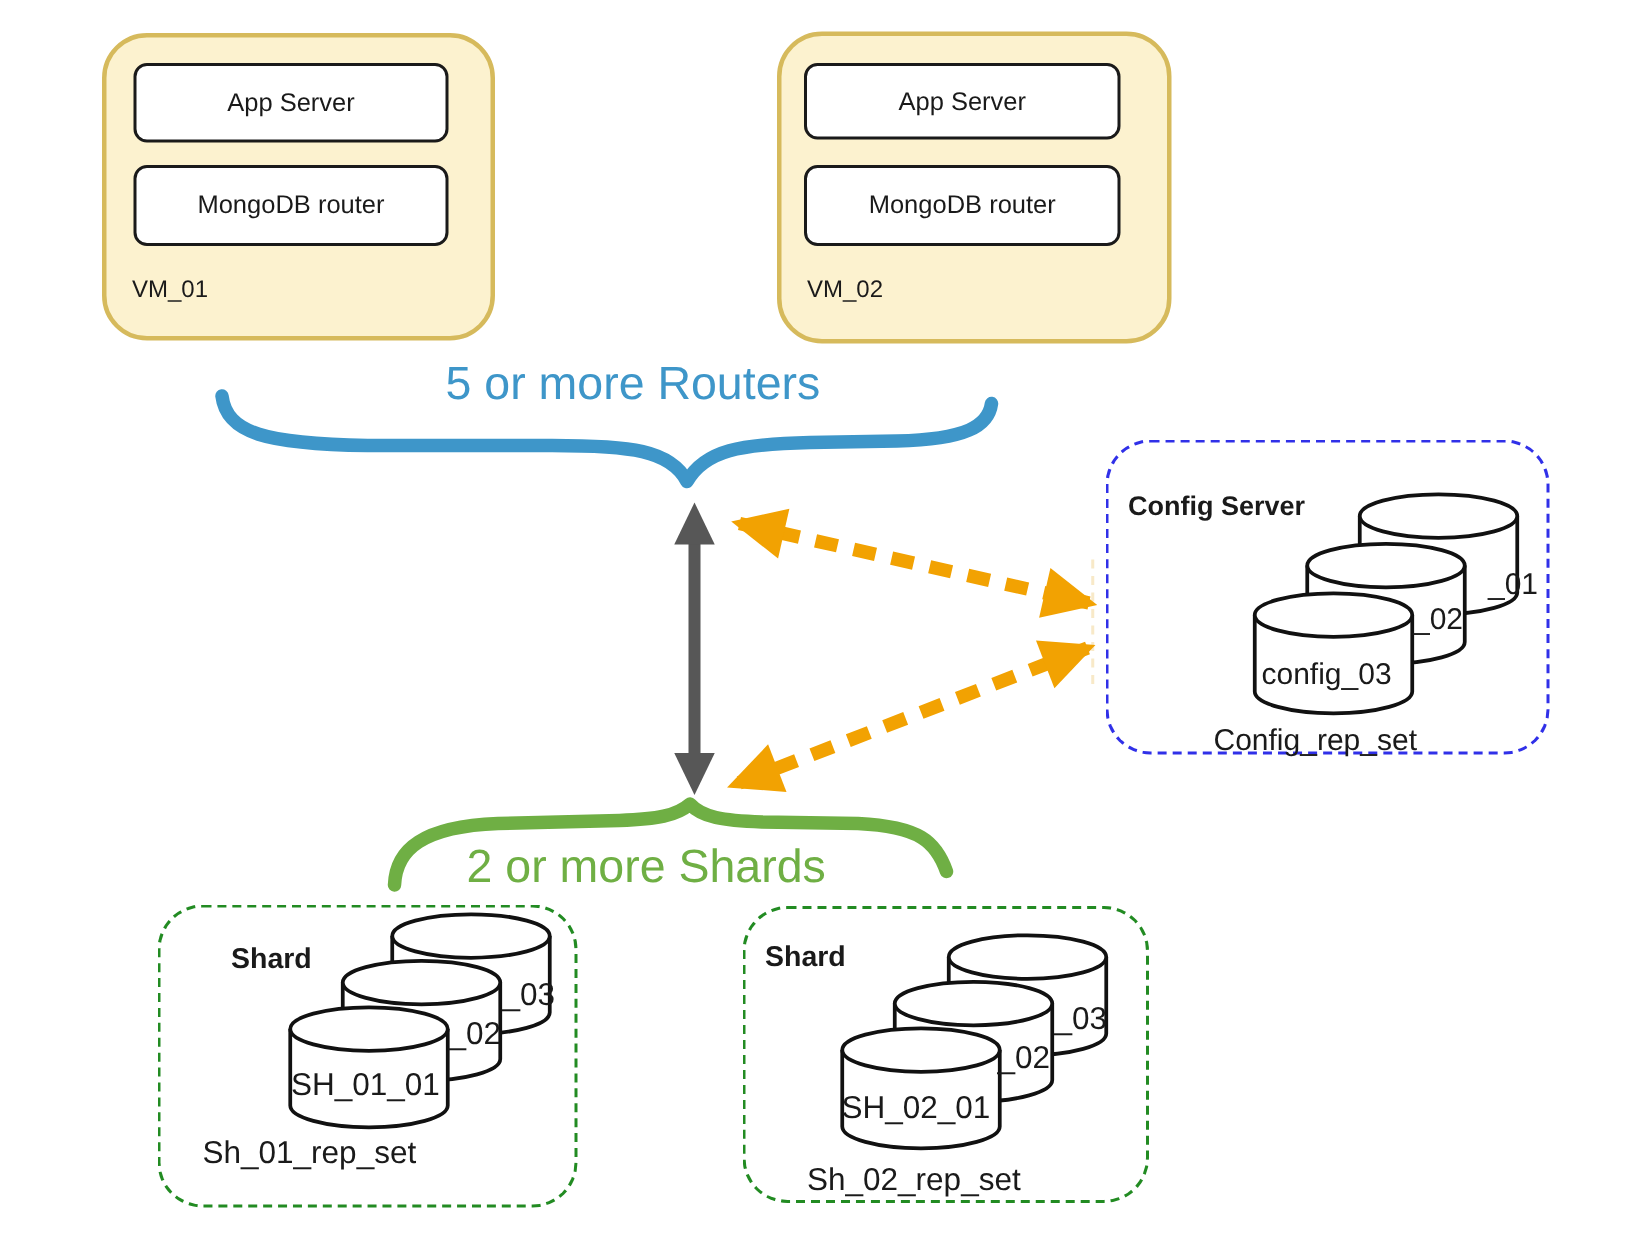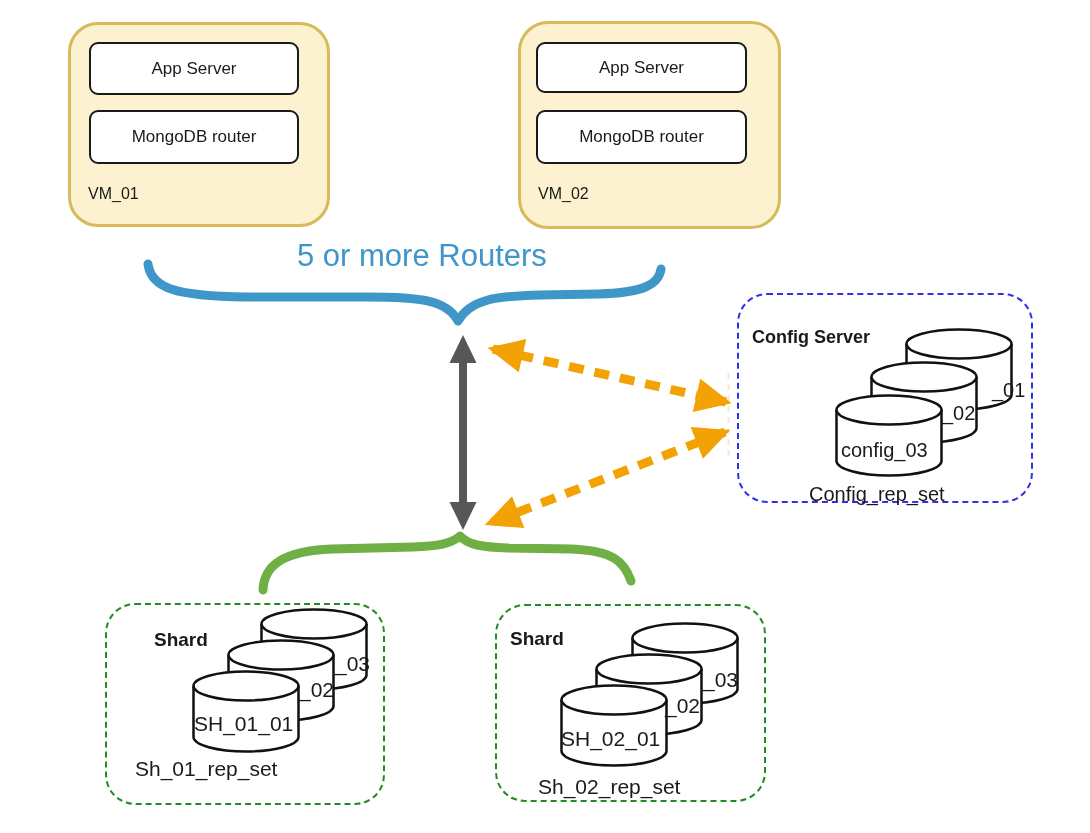--- a/index.html
+++ b/index.html
@@ -78,20 +78,21 @@
     <div class="mini-box" style="left:15px;top:18px;width:211px;height:51px;">
       <span>App Server</span>
     </div>
     <div class="mini-box" style="left:15px;top:86px;width:211px;height:54px;">
       <span>MongoDB router</span>
     </div>
     <div class="vm-label" style="left:17px;top:161px;text-align:right;">VM_02</div>
   </div>
 
   <div class="caption caption-routers abs" style="left:297px;top:238px;">5 or more Routers</div>
+  <div class="caption caption-shards abs" style="left:311px;top:560px;">2 or more Shards</div>
 
   <div class="dashed-box config-box" style="left:737px;top:293px;width:296px;height:210px;text-align:right;">
     <div class="box-title" style="left:13px;top:32px;">Config Server</div>
 
     <svg class="cyl" style="left:165px;top:33px;" viewBox="0 0 110 84" width="110" height="84">
       <path d="M2.5,16 L2.5,67 A52.5,14.5 0 0 0 107.5,67 L107.5,16" fill="#fff" stroke="#111" stroke-width="2.5"></path>
       <ellipse cx="55" cy="16" rx="52.5" ry="14.5" fill="#fff" stroke="#111" stroke-width="2.5"></ellipse>
     </svg>
     <svg class="cyl" style="left:130px;top:66px;" viewBox="0 0 110 84" width="110" height="84">
       <path d="M2.5,16 L2.5,67 A52.5,14.5 0 0 0 107.5,67 L107.5,16" fill="#fff" stroke="#111" stroke-width="2.5"></path>

